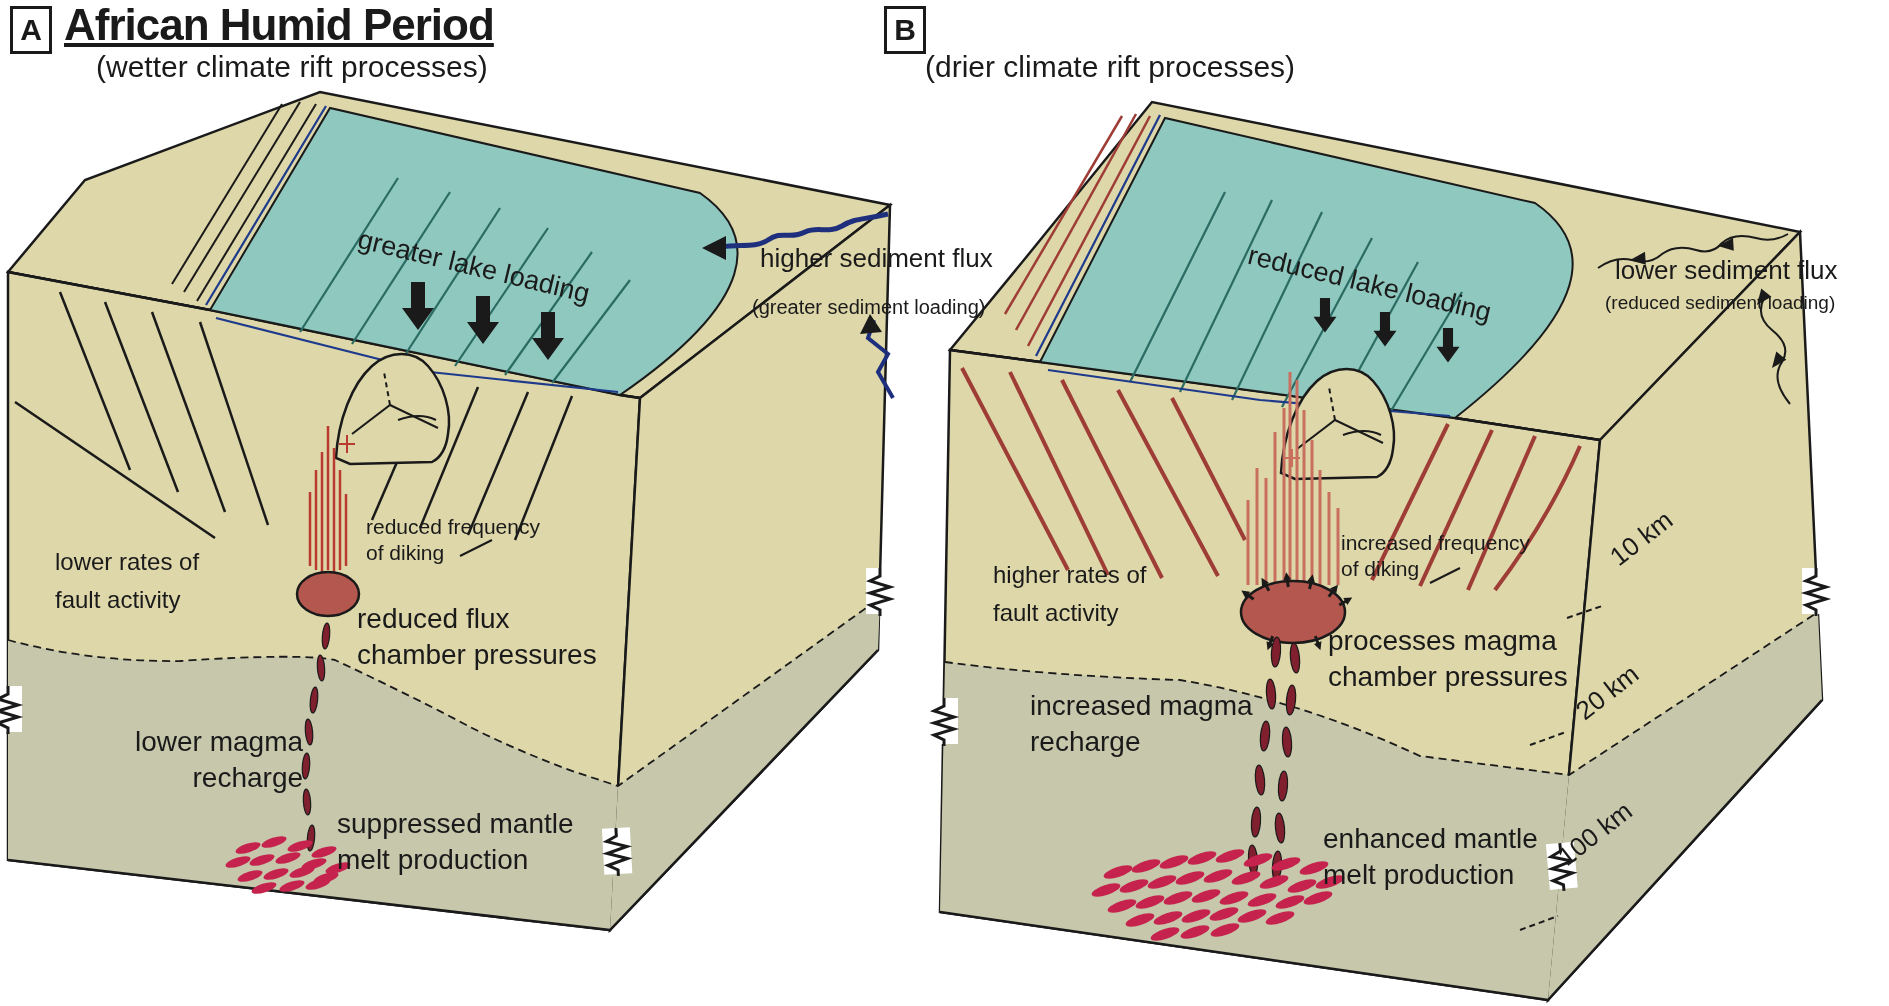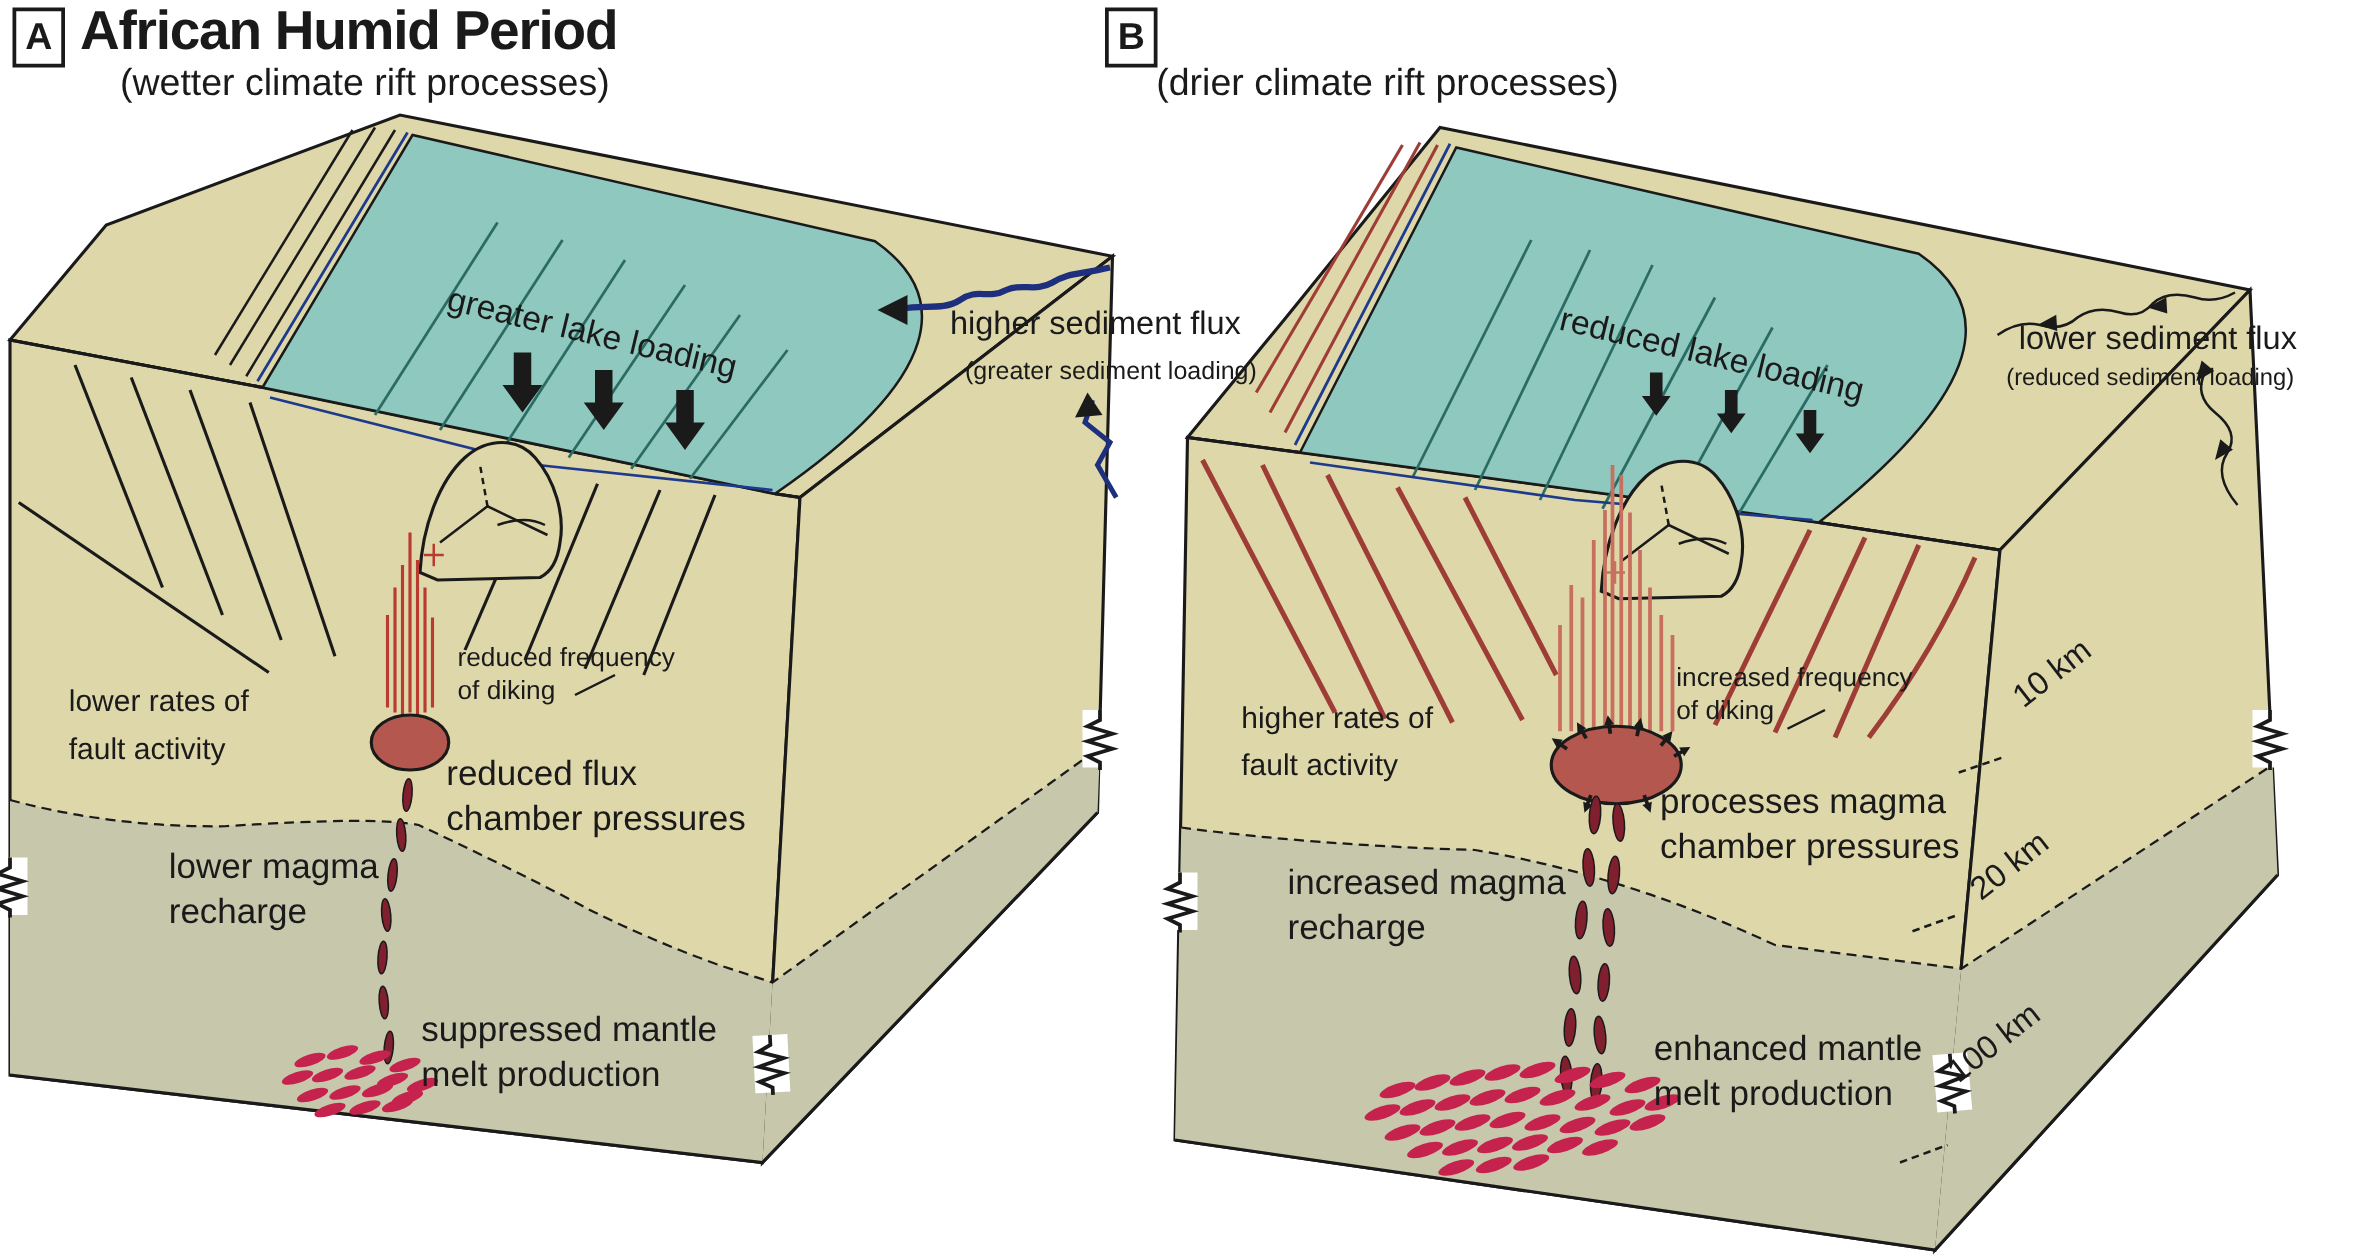--- a/index.html
+++ b/index.html
@@ -2,35 +2,35 @@
 <html style="--upper_crust: #ded7a9; --lower_crust: #c6c7ab; --lake: #8fc8be; --lake_fault: #2a6b63; --lake_blue: #1d3a8c; --chamber: #b4574e; --dike_a: #b93a2e; --dike_b: #c96f60; --fault_red: #9e3c36; --magma_blob: #801f2e; --melt: #c5234d; --river: #1d2f7d; --ink: #1a1a1a;"><head>
 <meta charset="utf-8">
 <style>
   html,body{margin:0;padding:0;background:#fff;}
   #stage{position:relative;width:1889px;height:1006px;overflow:hidden;background:#fff;
          font-family:"Liberation Sans", sans-serif;color:var(--ink,#1a1a1a);}
   svg{position:absolute;left:0;top:0;}
   .label{position:absolute;white-space:nowrap;color:var(--ink,#1a1a1a);}
   .badge{position:absolute;width:36px;height:42px;border:3px solid var(--ink,#1a1a1a);
          display:flex;align-items:center;justify-content:center;font-size:30px;font-weight:700;}
-  .title{font-size:44px;font-weight:700;letter-spacing:-1px;}
+  .title{font-size:44px;font-weight:700;letter-spacing:-1px;text-decoration:underline;}
   .subtitle{font-size:30px;}
   .big{font-size:28px;line-height:36px;}
   .mid{font-size:24px;line-height:38px;}
   .small{font-size:21px;line-height:26px;}
   .flux{font-size:26px;}
   .fluxsub{font-size:20px;}
   .rot{transform-origin:0 0;}
   .depth{font-size:26px;transform-origin:0 0;}
   
   #a-badge{left:10px;top:6px;} #a-title{left:64px;top:0px;} #a-sub{left:96px;top:50px;}
   #a-gll{left:362px;top:224px;font-size:27px;transform:rotate(13.5deg);}
-  #a-hsf{left:760px;top:243px;text-align:center;} #a-hsfs{left:752px;top:286px;margin-left:20px;}
+  #a-hsf{left:760px;top:243px;text-align:center;} #a-hsfs{left:752px;top:296px;}
   #a-lr{left:55px;top:543px;} #a-rf{left:366px;top:514px;} #a-rm{left:357px;top:601px;}
-  #a-lm{left:135px;top:675px;} #a-sm{left:337px;top:806px;}
+  #a-lm{left:135px;top:724px;text-align:right;} #a-sm{left:337px;top:806px;}
   #b-badge{left:884px;top:6px;} #b-title{left:936px;top:0px;} #b-sub{left:925px;top:50px;}
   #b-rll{left:1252px;top:240px;font-size:27px;transform:rotate(13.5deg);}
   #b-lsf{left:1615px;top:255px;} #b-lsfs{left:1605px;top:292px;font-size:19px;}
   #b-hr{left:993px;top:556px;} #b-if{left:1341px;top:530px;} #b-em{left:1328px;top:623px;}
   #b-im{left:1030px;top:688px;} #b-en{left:1323px;top:821px;}
   #d10{left:1604px;top:548px;transform:rotate(-38deg);}
   #d20{left:1570px;top:702px;transform:rotate(-38deg);}
   #d100{left:1552px;top:848px;transform:rotate(-38deg);}
 </style>
 </head>

